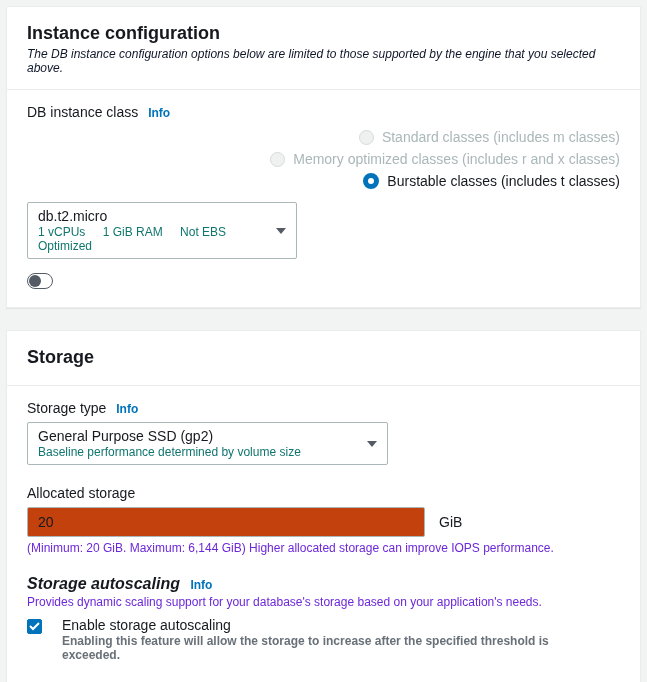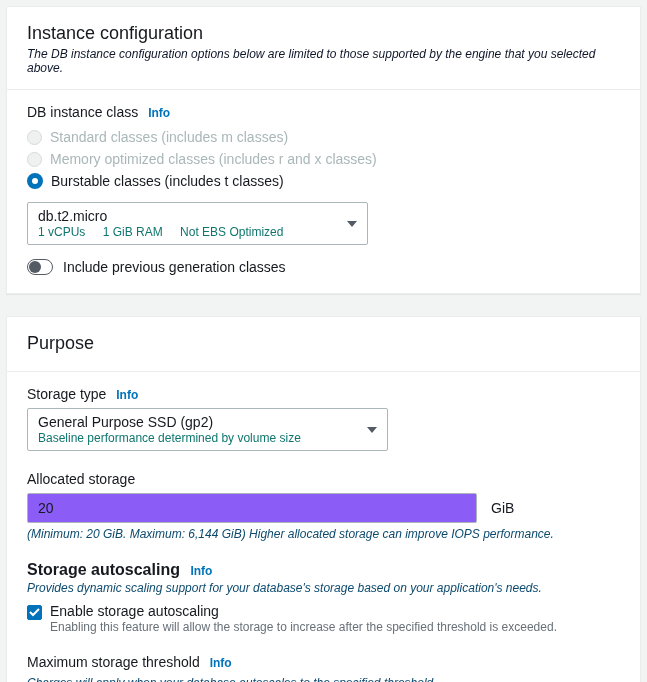--- a/index.html
+++ b/index.html
@@ -15,21 +15,21 @@
     border: 1px solid #eaeded;
     box-shadow: 0 1px 1px rgba(0,0,0,0.05);
     margin-bottom: 22px;
   }
   .panel-header {
     padding: 16px 20px 14px 20px;
     border-bottom: 1px solid #eaeded;
   }
   .panel-header h2 {
     font-size: 18px;
-    font-weight: 400;
+    font-weight: 700;
     color: #16191f;
     margin-bottom: 3px;
   }
   .panel-header .subtitle {
     font-size: 12px;
     color: #0f172a;
     font-style: italic;
   }
   .panel-body {
     padding: 14px 20px 18px 20px;
@@ -45,37 +45,38 @@
     font-weight: 700;
     margin-left: 6px;
     cursor: pointer;
   }
   .radio-row {
     display: flex;
     align-items: center;
     gap: 8px;
     padding: 3px 0;
     font-size: 14px;
+    justify-content: flex-end;
   }
   .radio-row.disabled { color: #aab7b8; }
   .radio-outer {
     width: 15px; height: 15px;
     border: 1px solid #879196;
     border-radius: 50%;
     display: inline-flex;
     align-items: center;
     justify-content: center;
     background:#fff;
   }
   .radio-row.disabled .radio-outer { border-color: #d5dbdb; background:#eff1f1;}
   .radio-row.selected .radio-outer { border-color: #0073bb; border-width:5px; width:16px; height:16px;}
   .select-box {
     border: 1px solid #aab7b8;
     border-radius: 2px;
-    width: 341px;
+    width: 270px;
     padding: 5px 30px 5px 10px;
     position: relative;
     background: #fff;
     margin-top: 10px;
     cursor: pointer;
   }
   .select-box.full { width: 361px; }
   .select-primary { font-size: 14px; color: #16191f; }
   .select-secondary { font-size: 12px; color: #0f766e; margin-top: 1px;}
   .select-secondary span { margin-right: 14px; }
@@ -111,58 +112,58 @@
   .text-input-row {
     display: flex;
     align-items: center;
     gap: 14px;
   }
   .text-input {
     border: 1px solid #aab7b8;
     border-radius: 2px;
     padding: 6px 10px;
     font-size: 14px;
-    width: 450px;
+    width: 398px;
     outline: none;
-    background:#8b5cf6;
+    background:#c2410c;
     color:#16191f;
   }
   .unit { font-size: 14px; color:#16191f; }
   .hint {
     font-size: 12px;
-    color: #0c4a6e;
+    color: #6d28d9;
     margin-top: 4px;
-    font-style: italic;
   }
   .subhead {
     font-size: 16px;
     font-weight: 700;
     color: #16191f;
     display: inline;
+    font-style: italic;
   }
   .checkbox-row {
     display: flex;
     align-items: flex-start;
-    gap: 8px;
+    gap: 20px;
     margin-top: 8px;
   }
   .checkbox {
     width: 15px; height: 15px;
     border: 1px solid #0073bb;
     background: #0073bb;
     border-radius: 2px;
     display: flex;
     align-items: center;
     justify-content: center;
     flex-shrink:0;
     margin-top:2px;
   }
   .checkbox svg { display:block; }
   .check-body .primary { font-size: 14px; color:#16191f; }
-  .check-body .secondary { font-size: 12px; color:#687078; margin-top:1px; max-width:520px;}
+  .check-body .secondary { font-size: 12px; color:#687078; margin-top:1px; max-width:520px;font-weight:bold;}
 </style>
 </head>
 <body>
 
 <div class="panel">
   <div class="panel-header">
     <h2>Instance configuration</h2>
     <div class="subtitle">The DB instance configuration options below are limited to those supported by the engine that you selected above.</div>
   </div>
   <div class="panel-body">
@@ -196,29 +197,28 @@
         <svg width="10" height="6" viewBox="0 0 10 6">
             <path d="M0 0 L5 6 L10 0 Z" fill="#545b64"></path>
           </svg>
       </span>
     </div>
 
     <div class="toggle-row">
       <div class="toggle">
         <div class="toggle-thumb"></div>
       </div>
-      <span>Include previous generation classes</span>
     </div>
 
   </div>
 </div>
 
 <div class="panel">
   <div class="panel-header">
-    <h2>Purpose</h2>
+    <h2>Storage</h2>
   </div>
   <div class="panel-body">
 
     <div class="field-label-row">
       <span>Storage type</span>
       <span class="info-link">Info</span>
     </div>
     <div class="select-box full" style="margin-top:4px;">
       <div class="select-primary">General Purpose SSD (gp2)</div>
       <div class="select-secondary">Baseline performance determined by volume size</div>

